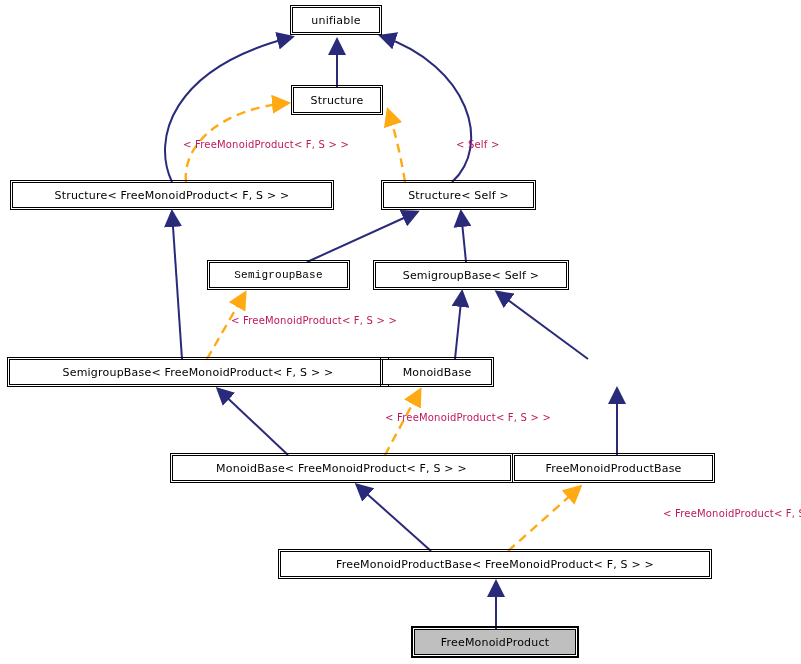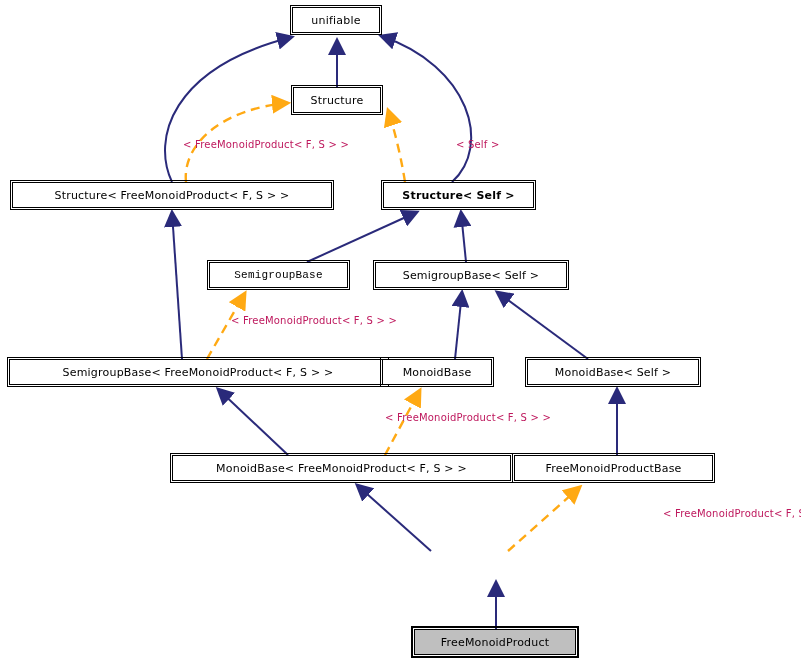--- a/index.html
+++ b/index.html
@@ -116,52 +116,52 @@
   </div>
 
   <div class="node" style="left:293px; top:87px; width:88px; height:26px;">
     <span>Structure</span>
   </div>
 
   <div class="node" style="left:12px; top:182px; width:320px; height:26px;">
     <span>Structure&lt; FreeMonoidProduct&lt; F, S &gt; &gt;</span>
   </div>
 
-  <div class="node" style="left:383px; top:182px; width:151px; height:26px;font-weight:bold;">
+  <div class="node" style="left:383px; top:182px; width:151px; height:26px;">
     <span>Structure&lt; Self &gt;</span>
   </div>
 
   <div class="node" style="left:209px; top:262px; width:139px; height:26px;font-family:Liberation Mono, monospace;">
     <span>SemigroupBase</span>
   </div>
 
   <div class="node" style="left:375px; top:262px; width:192px; height:26px;">
     <span>SemigroupBase&lt; Self &gt;</span>
   </div>
 
   <div class="node" style="left:9px; top:359px; width:378px; height:26px;">
     <span>SemigroupBase&lt; FreeMonoidProduct&lt; F, S &gt; &gt;</span>
   </div>
 
   <div class="node" style="left:382px; top:359px; width:110px; height:26px;">
     <span>MonoidBase</span>
   </div>
 
-  <div class="node" style="left:527px; top:359px; width:172px; height:26px;">
-    <span>MonoidBase&lt; Self &gt;</span>
-  </div>
 
   <div class="node" style="left:172px; top:455px; width:339px; height:26px;">
     <span>MonoidBase&lt; FreeMonoidProduct&lt; F, S &gt; &gt;</span>
   </div>
 
   <div class="node" style="left:514px; top:455px; width:199px; height:26px;">
     <span>FreeMonoidProductBase</span>
   </div>
 
+  <div class="node" style="left:280px; top:551px; width:430px; height:26px;">
+    <span>FreeMonoidProductBase&lt; FreeMonoidProduct&lt; F, S &gt; &gt;</span>
+  </div>
 
   <div class="node highlight" style="left:414px; top:629px; width:162px; height:26px;">
     <span>FreeMonoidProduct</span>
   </div>
 
   <div class="edge-label" style="left:183px; top:139px;">&lt; FreeMonoidProduct&lt; F, S &gt; &gt;</div>
 
   <div class="edge-label" style="left:456px; top:139px;">&lt; Self &gt;</div>
 
   <div class="edge-label" style="left:231px; top:315px;">&lt; FreeMonoidProduct&lt; F, S &gt; &gt;</div>

